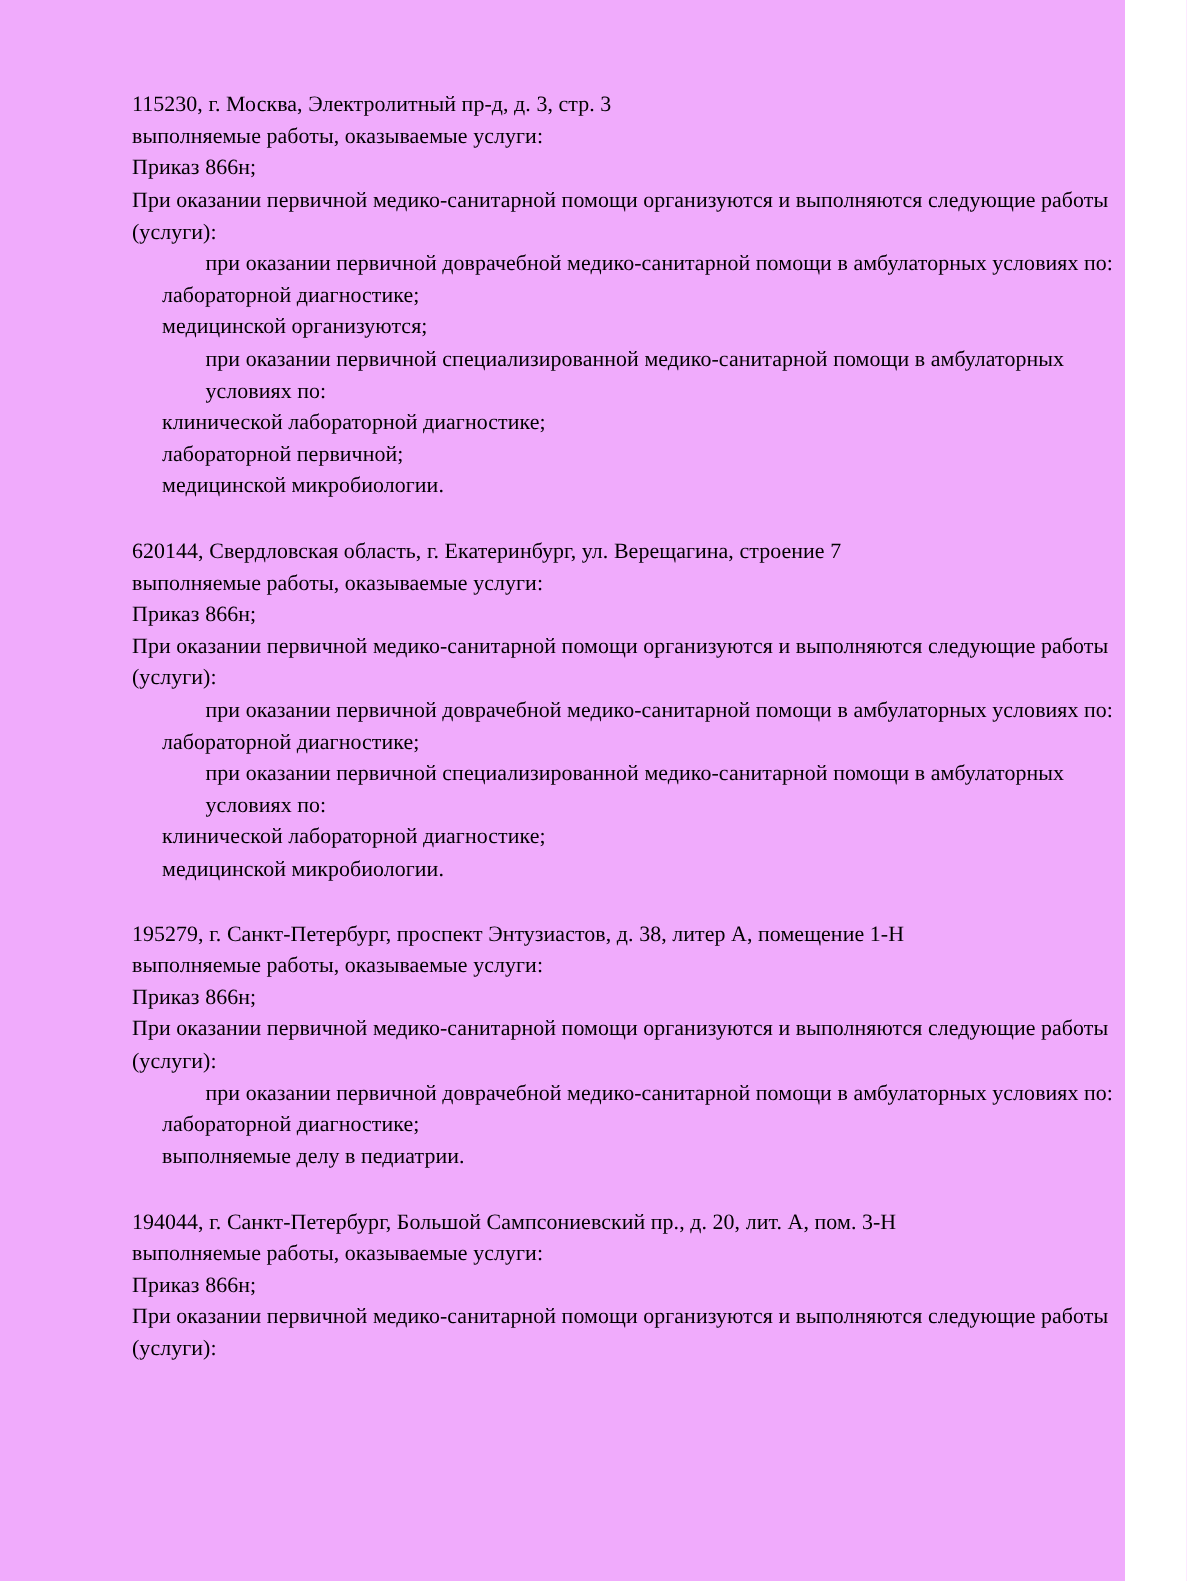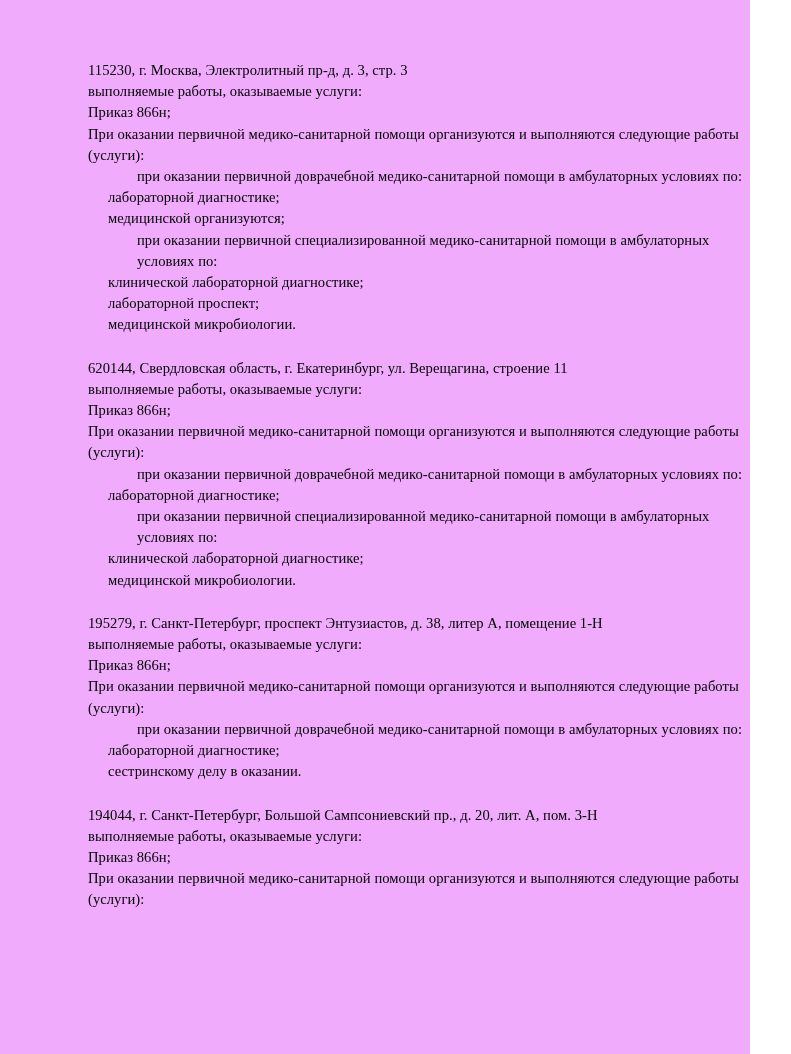--- a/index.html
+++ b/index.html
@@ -46,42 +46,42 @@
       <div class="block">
         <div class="line indent-0">115230, г. Москва, Электролитный пр-д, д. 3, стр. 3</div>
         <div class="line indent-0">выполняемые работы, оказываемые услуги:</div>
         <div class="line indent-0">Приказ 866н;</div>
         <div class="line indent-0">При оказании первичной медико-санитарной помощи организуются и выполняются следующие работы (услуги):</div>
         <div class="line indent-1">при оказании первичной доврачебной медико-санитарной помощи в амбулаторных условиях по:</div>
         <div class="line indent-2">лабораторной диагностике;</div>
         <div class="line indent-2">медицинской организуются;</div>
         <div class="line indent-1">при оказании первичной специализированной медико-санитарной помощи в амбулаторных условиях по:</div>
         <div class="line indent-2">клинической лабораторной диагностике;</div>
-        <div class="line indent-2">лабораторной проспект;</div>
+        <div class="line indent-2">лабораторной первичной;</div>
         <div class="line indent-2">медицинской микробиологии.</div>
       </div>
       <div class="block">
-        <div class="line indent-0">620144, Свердловская область, г. Екатеринбург, ул. Верещагина, строение 11</div>
+        <div class="line indent-0">620144, Свердловская область, г. Екатеринбург, ул. Верещагина, строение 7</div>
         <div class="line indent-0">выполняемые работы, оказываемые услуги:</div>
         <div class="line indent-0">Приказ 866н;</div>
         <div class="line indent-0">При оказании первичной медико-санитарной помощи организуются и выполняются следующие работы (услуги):</div>
         <div class="line indent-1">при оказании первичной доврачебной медико-санитарной помощи в амбулаторных условиях по:</div>
         <div class="line indent-2">лабораторной диагностике;</div>
         <div class="line indent-1">при оказании первичной специализированной медико-санитарной помощи в амбулаторных условиях по:</div>
         <div class="line indent-2">клинической лабораторной диагностике;</div>
         <div class="line indent-2">медицинской микробиологии.</div>
       </div>
       <div class="block">
         <div class="line indent-0">195279, г. Санкт-Петербург, проспект Энтузиастов, д. 38, литер А, помещение 1-Н</div>
         <div class="line indent-0">выполняемые работы, оказываемые услуги:</div>
         <div class="line indent-0">Приказ 866н;</div>
         <div class="line indent-0">При оказании первичной медико-санитарной помощи организуются и выполняются следующие работы (услуги):</div>
         <div class="line indent-1">при оказании первичной доврачебной медико-санитарной помощи в амбулаторных условиях по:</div>
         <div class="line indent-2">лабораторной диагностике;</div>
-        <div class="line indent-2">сестринскому делу в оказании.</div>
+        <div class="line indent-2">выполняемые делу в педиатрии.</div>
       </div>
       <div class="block">
         <div class="line indent-0">194044, г. Санкт-Петербург, Большой Сампсониевский пр., д. 20, лит. А, пом. 3-Н</div>
         <div class="line indent-0">выполняемые работы, оказываемые услуги:</div>
         <div class="line indent-0">Приказ 866н;</div>
         <div class="line indent-0">При оказании первичной медико-санитарной помощи организуются и выполняются следующие работы (услуги):</div>
       </div>
     </div>
 </div>
 

